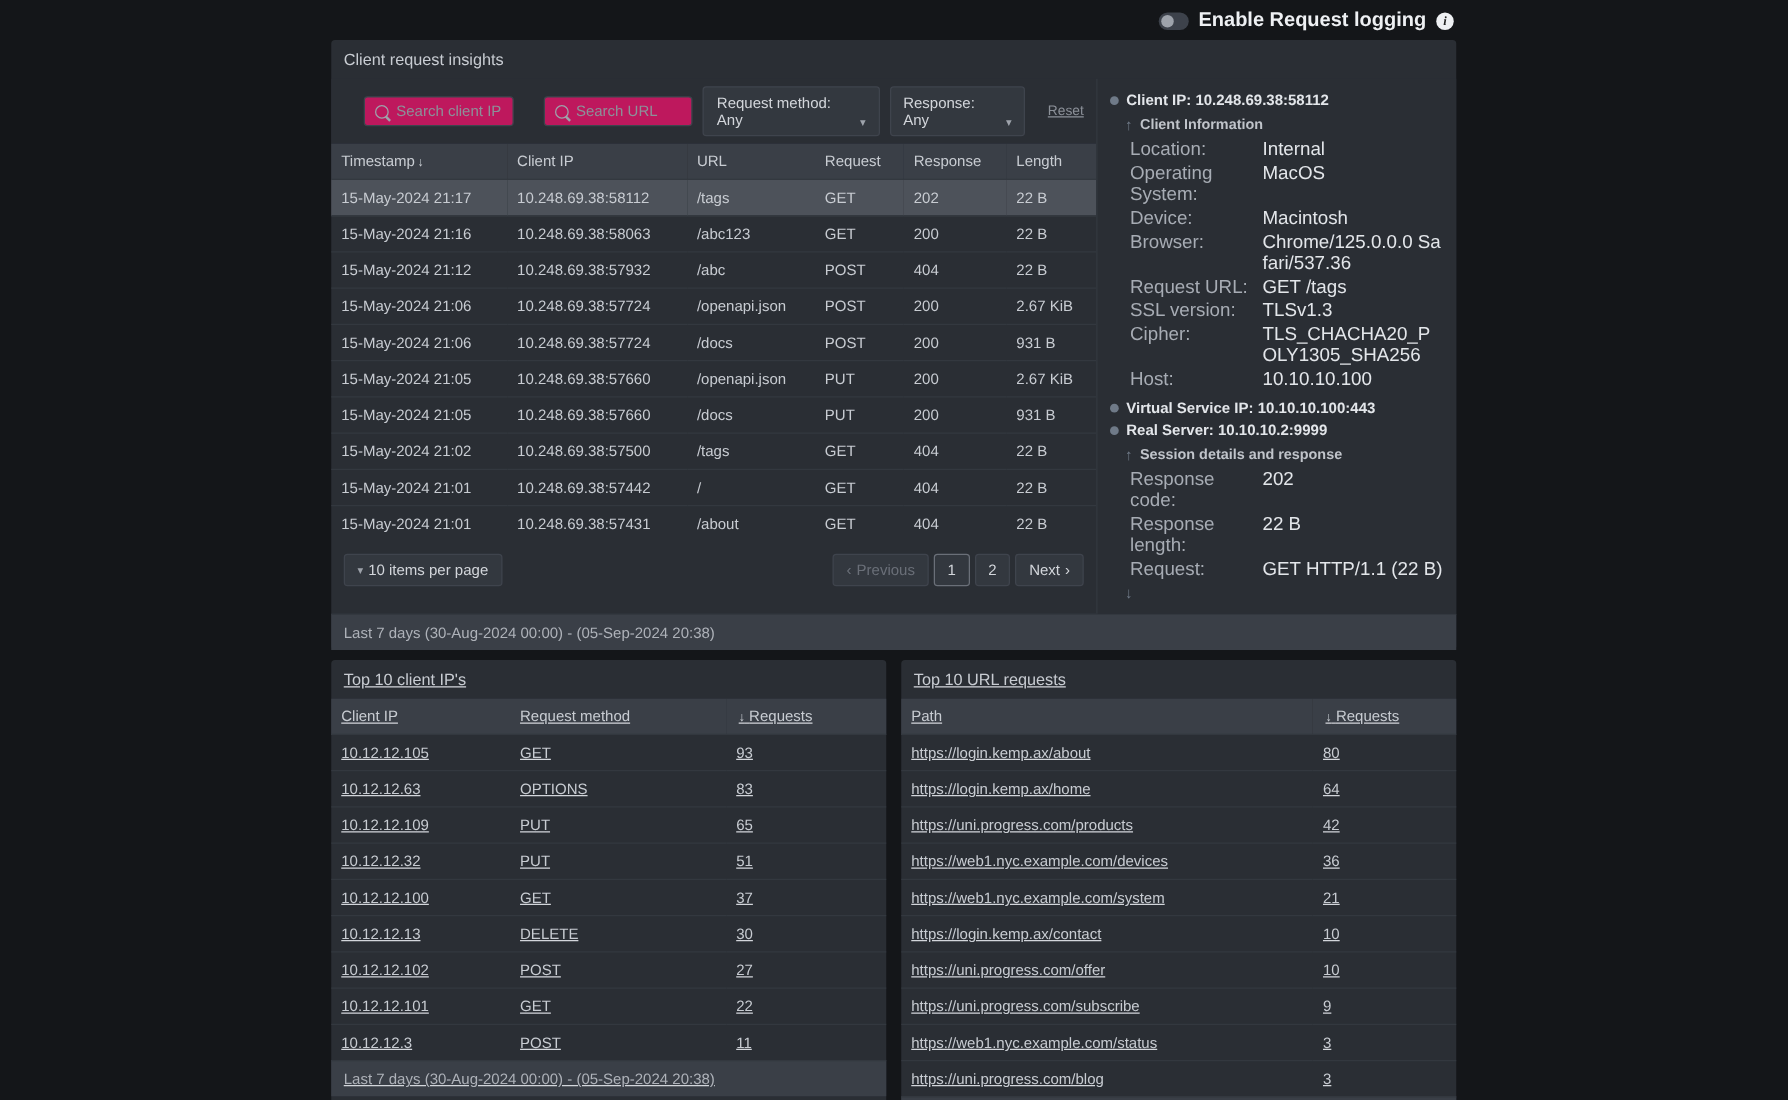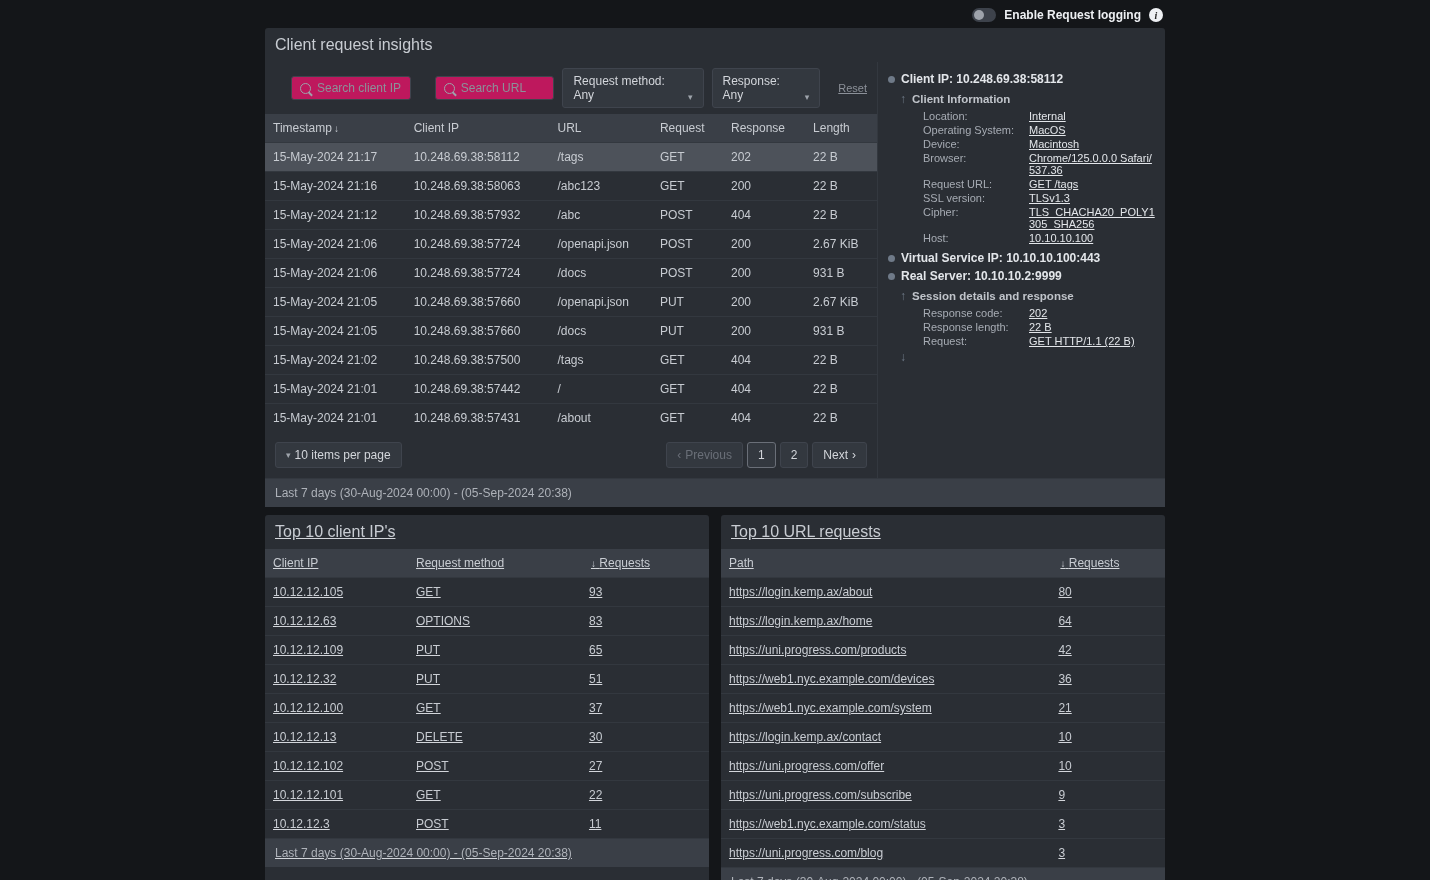--- a/index.html
+++ b/index.html
@@ -32,41 +32,41 @@
     cursor: pointer;
   }
   .toggle::after {
     content: "";
     position: absolute;
     left: 2px; top: 2px;
     width: 10px; height: 10px;
     background: #9ea3ab;
     border-radius: 50%;
   }
-  .topbar-label { font-weight: 600; color: #eef0f3; font-size: 12px; }
+  .topbar-label { font-weight: 600; color: #eef0f3; font-size: 16px; }
   .info-icon {
     width: 14px; height: 14px;
     border-radius: 50%;
     background: #eef0f3;
     color: #222;
     display: inline-flex;
     align-items: center; justify-content: center;
     font-size: 10px; font-weight: 700;
     font-style: italic;
     font-family: Georgia, serif;
   }
   .panel {
     background: #2a2e34;
     border-radius: 3px;
     margin-bottom: 8px;
   }
   .panel-title {
     padding: 8px 10px;
     color: #c8ccd2;
-    font-size: 16px;
+    font-size: 13px;
     font-weight: 500;
   }
   .filter-row {
     display: flex;
     gap: 8px;
     padding: 6px 10px 6px 10px;
     align-items: center;
     background: #2a2e34;
   }
   .search-box {
@@ -190,23 +190,23 @@
     background: #6f7a88;
     display:inline-block;
     flex-shrink:0;
   }
   .d-sub {
     display:flex; align-items:center; gap:6px;
     color:#c0c4ca; font-weight:600;
     margin: 6px 0 3px 12px;
     font-size:11.5px;
   }
-  .kv { display:flex; gap:8px; margin-left: 35px; padding: 1px 0; font-size:11px; }
+  .kv { display:flex; gap:8px; margin-left: 16px; padding: 1px 0; font-size:15px; }
   .kv .k { width: 98px; color:#a7acb4; }
-  .kv .v { color:#e3e6ea; font-weight:500; flex:1; word-break:break-all;text-decoration:underline; }
+  .kv .v { color:#e3e6ea; font-weight:500; flex:1; word-break:break-all; }
   .arrow-col {
     width: 8px;
     display:inline-block;
     color:#6f7a88;
     font-size:12px;
     margin-right:-2px;
   }
   .footer-strip {
     background: #3a3f47;
     padding: 7px 10px;

